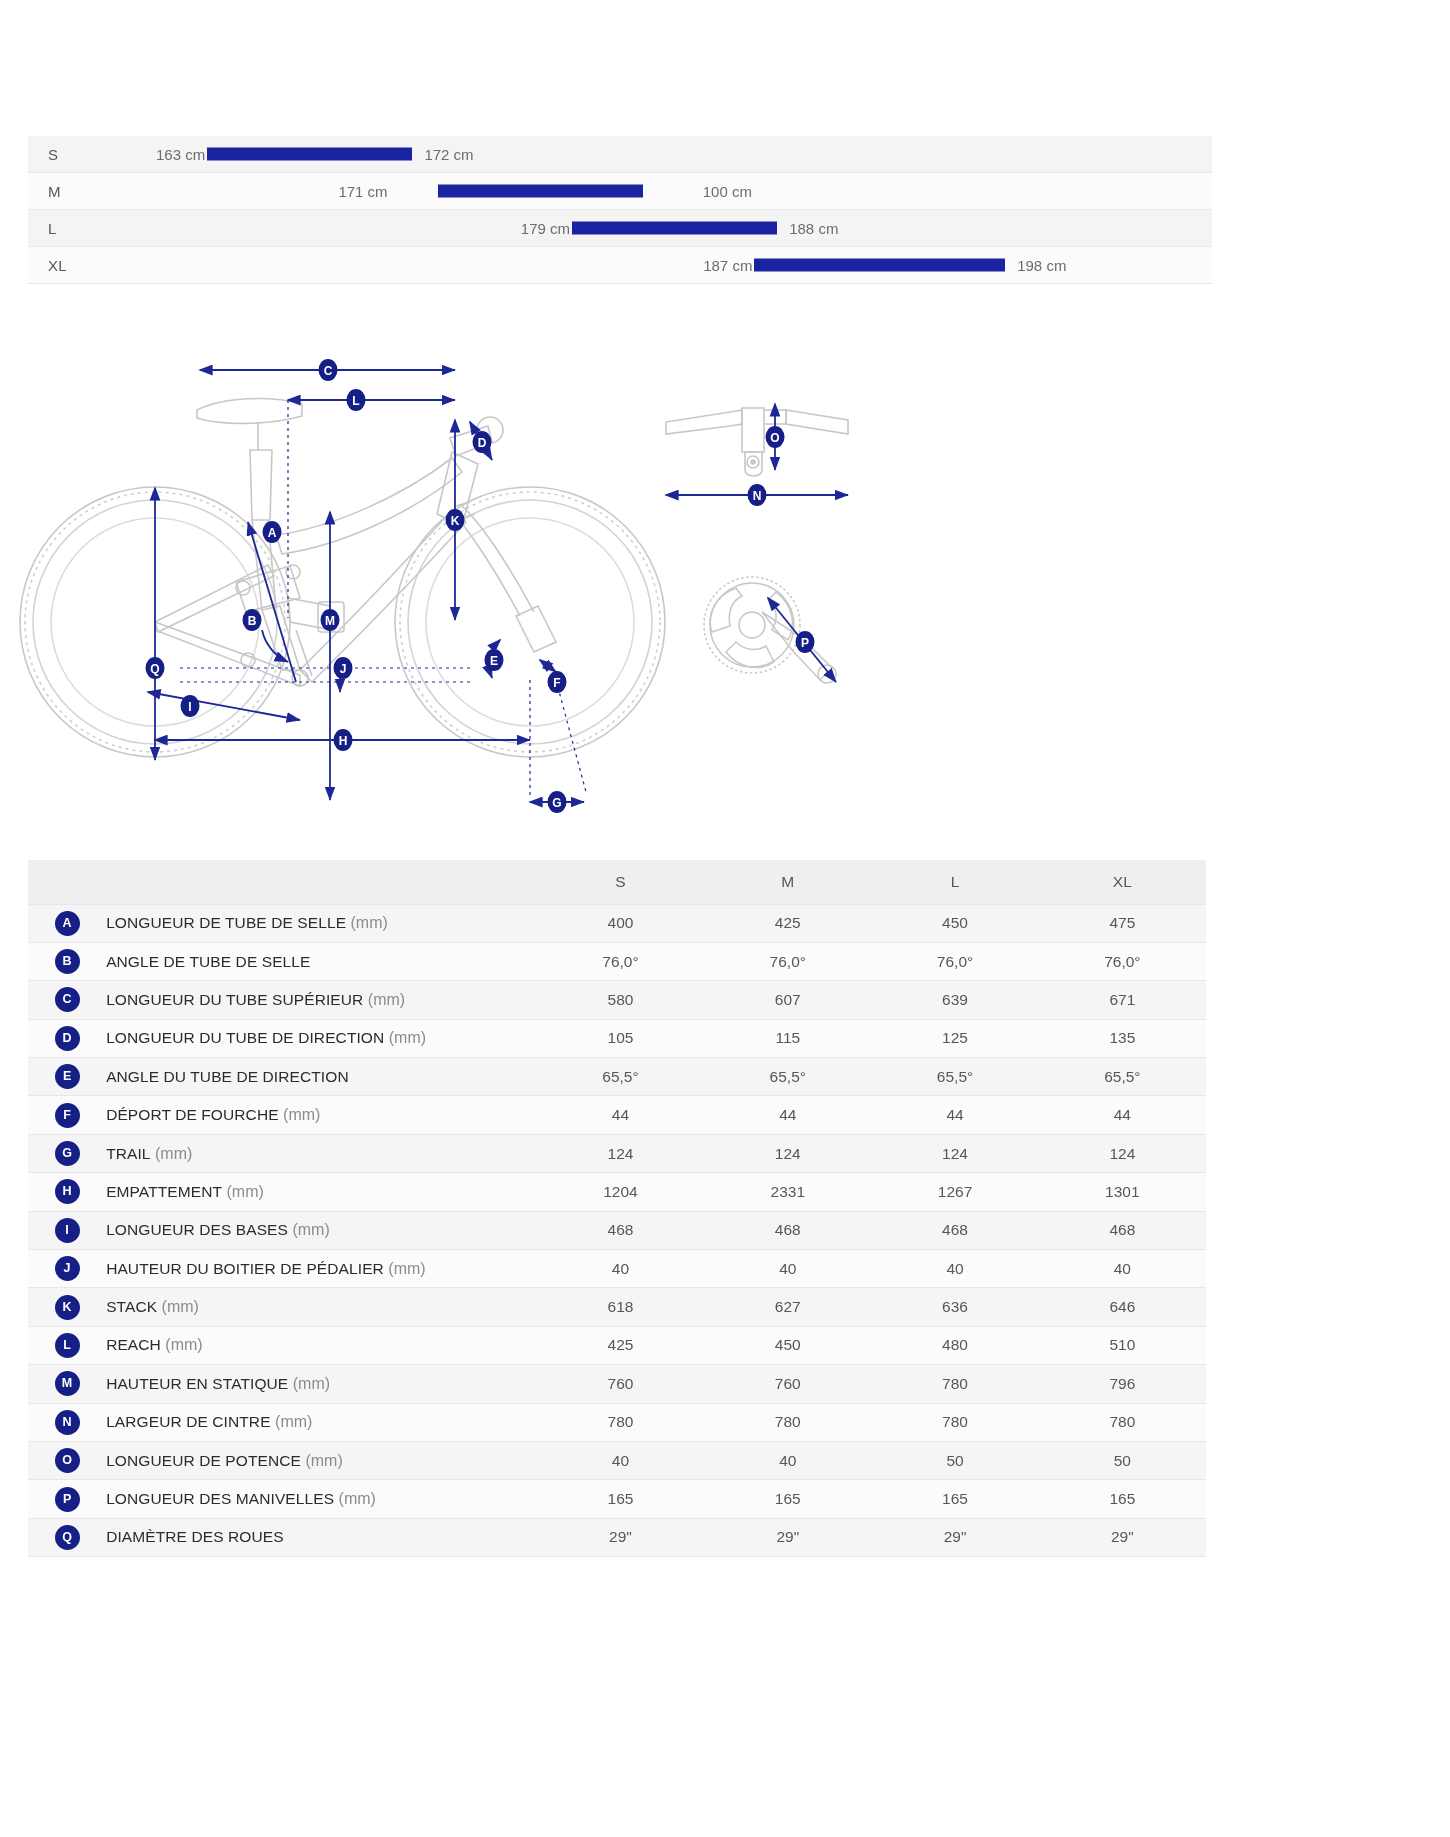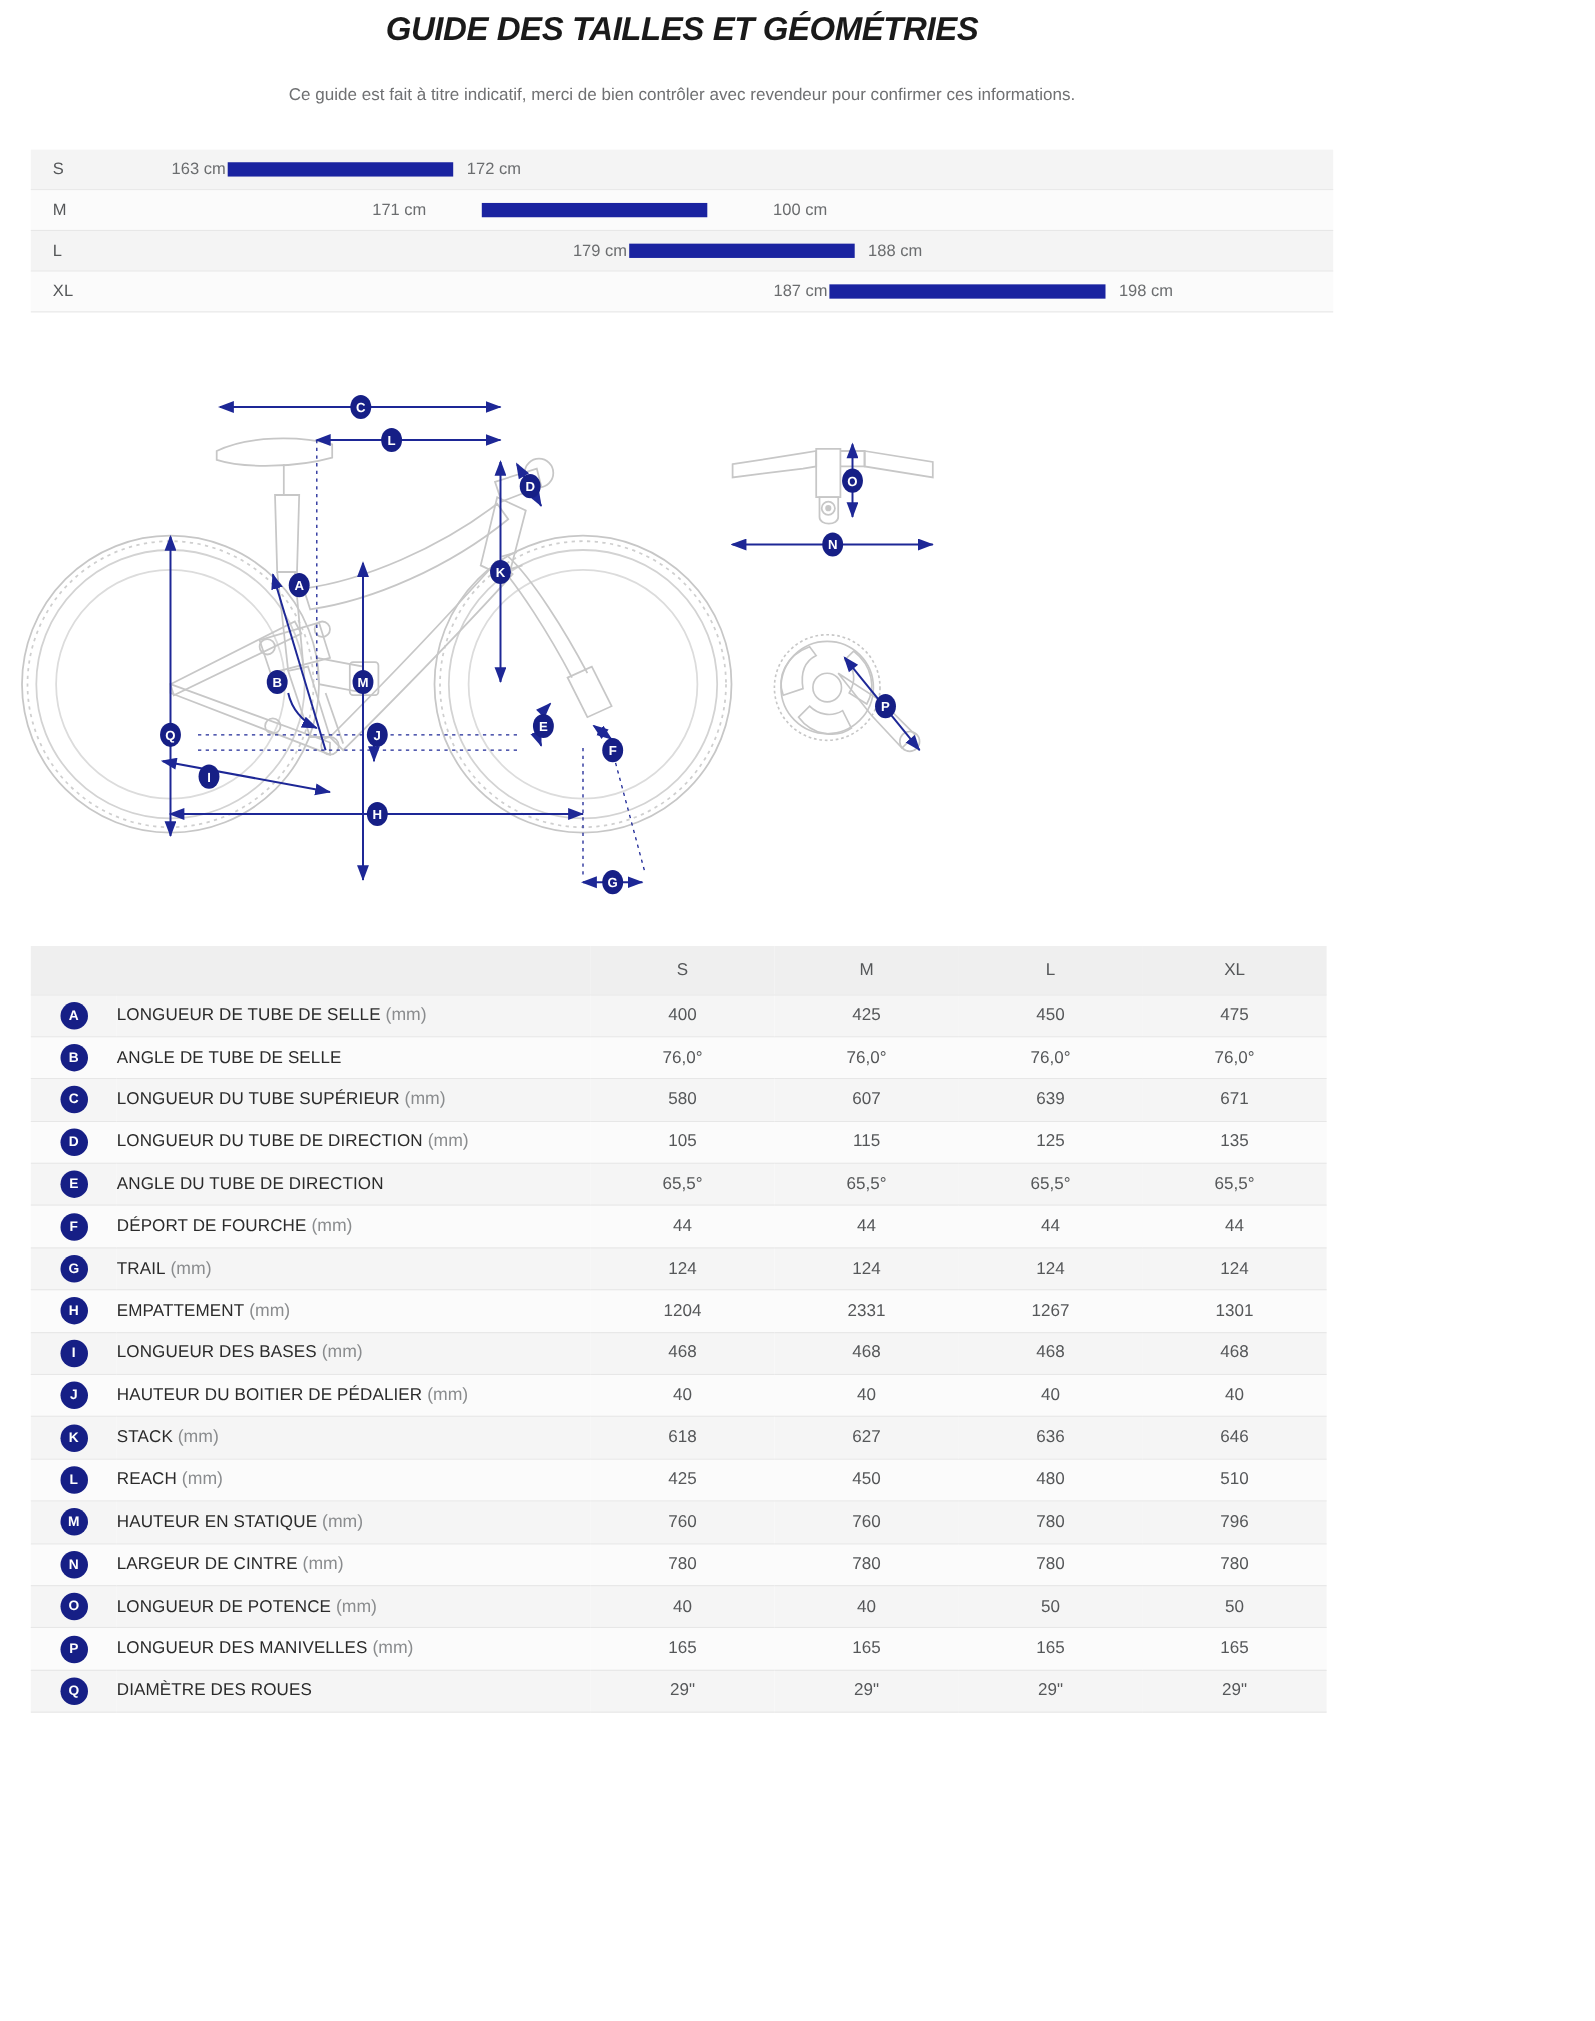--- a/index.html
+++ b/index.html
@@ -68,22 +68,20 @@
   .geotable thead th{
     font-size:15.5px;color:#555759;font-weight:400;text-align:center;
   }
   .hdr-spacer{width:508px;}
 </style>
 </head>
 <body>
 
 <div class="page">
 
-  <div class="title">GUIDE DES TAILLES ET GÉOMÉTRIES</div>
-  <div class="subtitle">Ce guide est fait à titre indicatif, merci de bien contrôler avec revendeur pour confirmer ces informations.</div>
 
   <div class="sizetable" id="size-chart">
       <div class="sizerow odd">
         <div class="szlabel">S</div>
         <div class="barwrap" style="left: 128px;">
           <span class="minlab">163 cm</span>
           <span class="bar" style="width: 205.2px; background: rgb(26, 35, 160);"></span>
           <span class="maxlab">172 cm</span>
         </div>
       </div>

